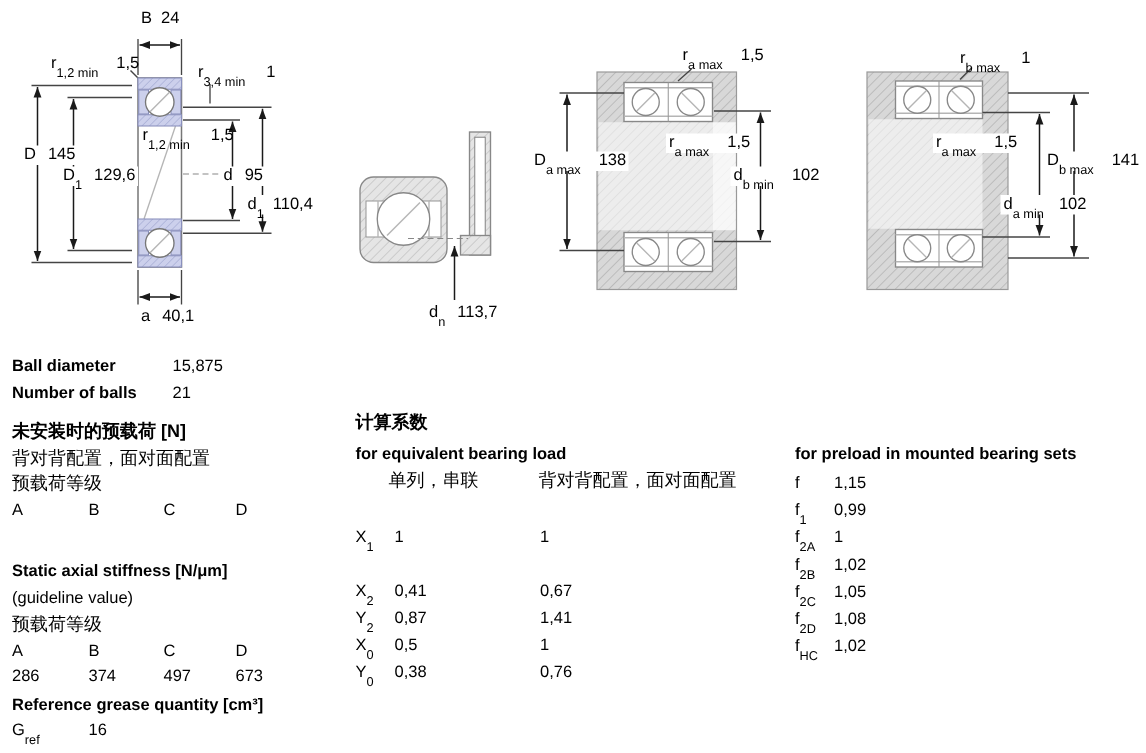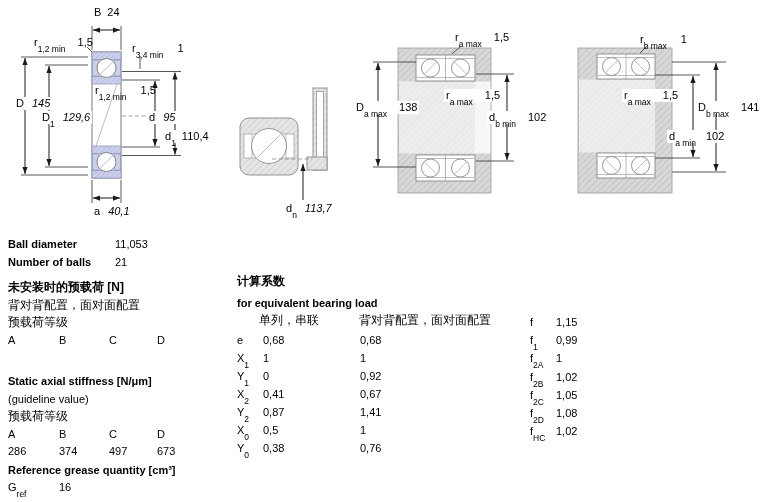--- a/index.html
+++ b/index.html
@@ -3,21 +3,21 @@
 <meta charset="utf-8">
 <style>
   html,body{margin:0;padding:0;background:#fff;}
   .page{position:relative;width:764px;height:502px;background:#fff;overflow:hidden;
         font-family:"Liberation Sans","DejaVu Sans",sans-serif;color:#000;}
   svg{position:absolute;left:0;top:0;}
   .dim{position:absolute;font-size:11px;line-height:13px;white-space:nowrap;color:#000;}
   .dim sub{font-size:8.5px;position:relative;top:2.5px;line-height:0;}
   .dim .v{margin-left:10px;}
   .dim.m6 .v{margin-left:6px;}
-  .dim.m8 .v{margin-left:8px;font-style:italic;}
+  .dim.m8 .v{margin-left:8px;}
   .dim.m12 .v{margin-left:12px;}
   .dim.m14 .v{margin-left:14px;}
   .bg{background:#fff;padding:0 2px;}
   .row{position:absolute;font-size:11px;line-height:14px;white-space:nowrap;color:#000;}
   .row sub{font-size:8.5px;position:relative;top:2.5px;line-height:0;}
   .bold{font-weight:bold;}
   .cjk{font-size:12px;}
   .cell{display:inline-block;}
   .w107{width:107px;}.w51{width:51px;}.w50{width:50px;}.w48{width:48px;}
   .lw26{display:inline-block;width:26px;}
@@ -176,48 +176,47 @@
   <span class="dim m12" style="left:455px;top:31px"><span>r</span><sub>a max</sub><span class="v">1,5</span></span>
   <span class="dim m12 bg" style="left:444px;top:89px"><span>r</span><sub>a max</sub><span class="v">1,5</span></span>
   <span class="dim m12 bg" style="left:354px;top:101px"><span>D</span><sub>a max</sub><span class="v">138</span></span>
   <span class="dim m12 bg" style="left:487px;top:111px"><span>d</span><sub>b min</sub><span class="v">102</span></span>
 
   <span class="dim m14" style="left:640px;top:33px"><span>r</span><sub>b max</sub><span class="v">1</span></span>
   <span class="dim m12 bg" style="left:622px;top:89px"><span>r</span><sub>a max</sub><span class="v">1,5</span></span>
   <span class="dim m12 bg" style="left:696px;top:101px"><span>D</span><sub>b max</sub><span class="v">141</span></span>
   <span class="dim m10 bg" style="left:667px;top:130px"><span>d</span><sub>a min</sub><span class="v">102</span></span>
 
-  <div class="row" style="left:8px;top:237px"><span class="cell w107 bold">Ball diameter</span><span>11,053</span></div>
+  <div class="row" style="left:8px;top:237px"><span class="cell w107 bold">Ball diameter</span><span>15,875</span></div>
   <div class="row" style="left:8px;top:255px"><span class="cell w107 bold">Number of balls</span><span>21</span></div>
 
   <div class="row bold cjk" style="left:8px;top:280px">未安装时的预载荷 [N]</div>
   <div class="row cjk" style="left:8px;top:298px">背对背配置，面对面配置</div>
   <div class="row cjk" style="left:8px;top:315px">预载荷等级</div>
   <div class="row" style="left:8px;top:333px"><span class="cell w51">A</span><span class="cell w50">B</span><span class="cell w48">C</span><span>D</span></div>
 
   <div class="row bold" style="left:8px;top:374px">Static axial stiffness [N/μm]</div>
   <div class="row" style="left:8px;top:392px">(guideline value)</div>
   <div class="row cjk" style="left:8px;top:409px">预载荷等级</div>
   <div class="row" style="left:8px;top:427px"><span class="cell w51">A</span><span class="cell w50">B</span><span class="cell w48">C</span><span>D</span></div>
   <div class="row" style="left:8px;top:444px"><span class="cell w51">286</span><span class="cell w50">374</span><span class="cell w48">497</span><span>673</span></div>
 
   <div class="row bold" style="left:8px;top:463px">Reference grease quantity [cm³]</div>
   <div class="row" style="left:8px;top:480px"><span class="cell w51"><span>G</span><sub>ref</sub></span><span>16</span></div>
 
   <div class="row bold cjk" style="left:237px;top:274px">计算系数</div>
   <div class="row cjk" style="left:237px;top:313px"><span class="cell" style="width:100px;margin-left:22px">单列，串联</span><span>背对背配置，面对面配置</span></div>
   <div class="row bold" style="left:237px;top:296px">for equivalent bearing load</div>
-  <div class="row" style="left:237px;top:333px"><span class="lw26"><span>e</span><sub></sub></span><span class="vw97">0,68</span><span>0,68</span></div>
   <div class="row" style="left:237px;top:351px"><span class="lw26"><span>X</span><sub>1</sub></span><span class="vw97">1</span><span>1</span></div>
-  <div class="row" style="left:237px;top:369px"><span class="lw26"><span>Y</span><sub>1</sub></span><span class="vw97">0</span><span>0,92</span></div>
   <div class="row" style="left:237px;top:387px"><span class="lw26"><span>X</span><sub>2</sub></span><span class="vw97">0,41</span><span>0,67</span></div>
   <div class="row" style="left:237px;top:405px"><span class="lw26"><span>Y</span><sub>2</sub></span><span class="vw97">0,87</span><span>1,41</span></div>
   <div class="row" style="left:237px;top:423px"><span class="lw26"><span>X</span><sub>0</sub></span><span class="vw97">0,5</span><span>1</span></div>
   <div class="row" style="left:237px;top:441px"><span class="lw26"><span>Y</span><sub>0</sub></span><span class="vw97">0,38</span><span>0,76</span></div>
 
+  <div class="row bold" style="left:530px;top:296px">for preload in mounted bearing sets</div>
   <div class="row" style="left:530px;top:315px"><span class="lw26"><span>f</span><sub></sub></span><span>1,15</span></div>
   <div class="row" style="left:530px;top:333px"><span class="lw26"><span>f</span><sub>1</sub></span><span>0,99</span></div>
   <div class="row" style="left:530px;top:351px"><span class="lw26"><span>f</span><sub>2A</sub></span><span>1</span></div>
   <div class="row" style="left:530px;top:370px"><span class="lw26"><span>f</span><sub>2B</sub></span><span>1,02</span></div>
   <div class="row" style="left:530px;top:388px"><span class="lw26"><span>f</span><sub>2C</sub></span><span>1,05</span></div>
   <div class="row" style="left:530px;top:406px"><span class="lw26"><span>f</span><sub>2D</sub></span><span>1,08</span></div>
   <div class="row" style="left:530px;top:424px"><span class="lw26"><span>f</span><sub>HC</sub></span><span>1,02</span></div>
 
 </div>
 

